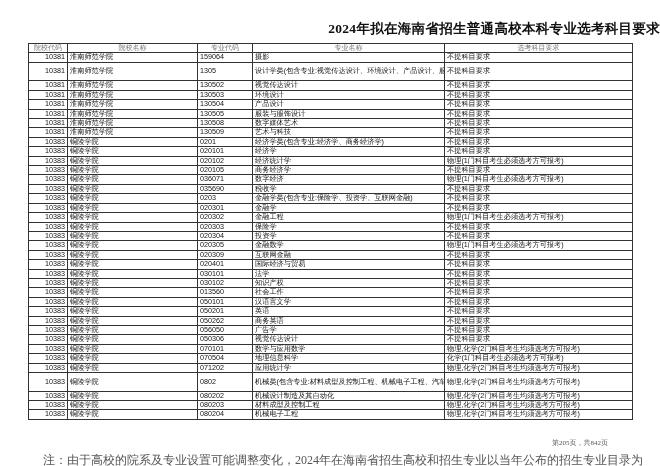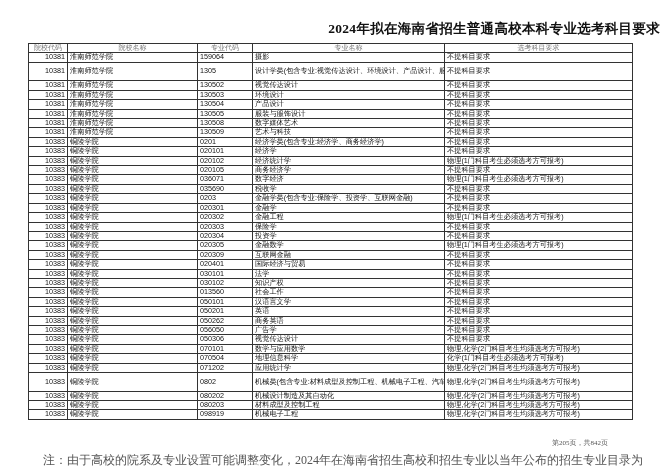--- a/index.html
+++ b/index.html
@@ -286,21 +286,21 @@
       <tr>
         <td class="c-code">10383</td>
         <td class="c-school">铜陵学院</td>
         <td class="c-mcode">080203</td>
         <td class="c-mname">材料成型及控制工程</td>
         <td class="c-req">物理,化学(2门科目考生均须选考方可报考)</td>
       </tr>
       <tr>
         <td class="c-code">10383</td>
         <td class="c-school">铜陵学院</td>
-        <td class="c-mcode">098919</td>
+        <td class="c-mcode">080204</td>
         <td class="c-mname">机械电子工程</td>
         <td class="c-req">物理,化学(2门科目考生均须选考方可报考)</td>
       </tr>
     </tbody>
 </table>
 
 <div class="footer-note">注：由于高校的院系及专业设置可能调整变化，2024年在海南省招生高校和招生专业以当年公布的招生专业目录为准。</div>
 <div class="footer-page">第205页，共842页</div>
 
 </body></html>

